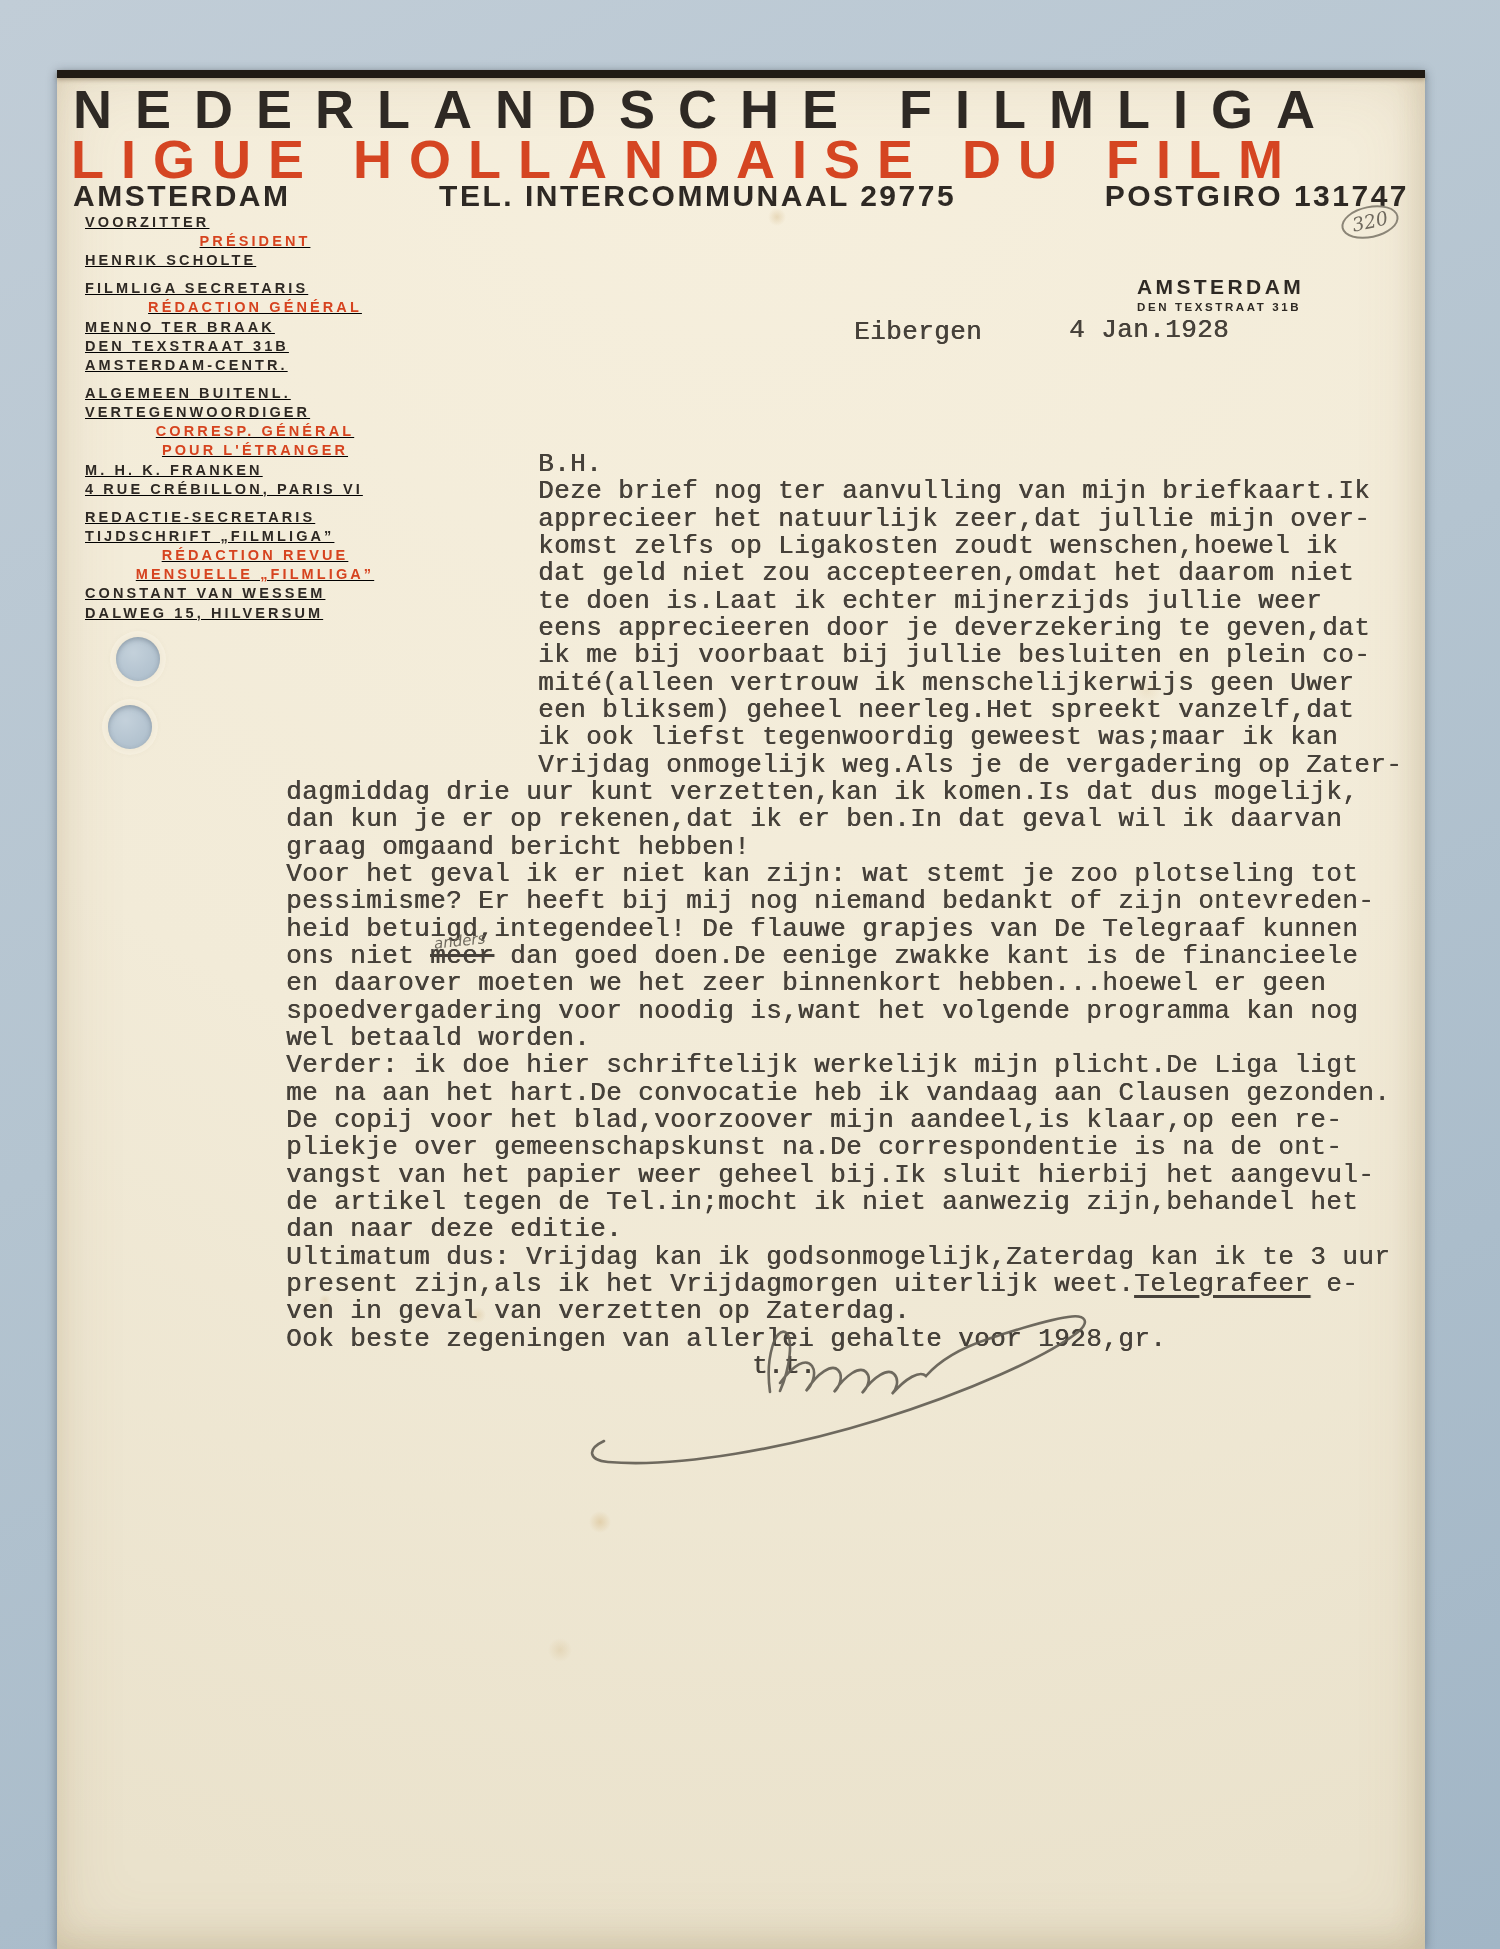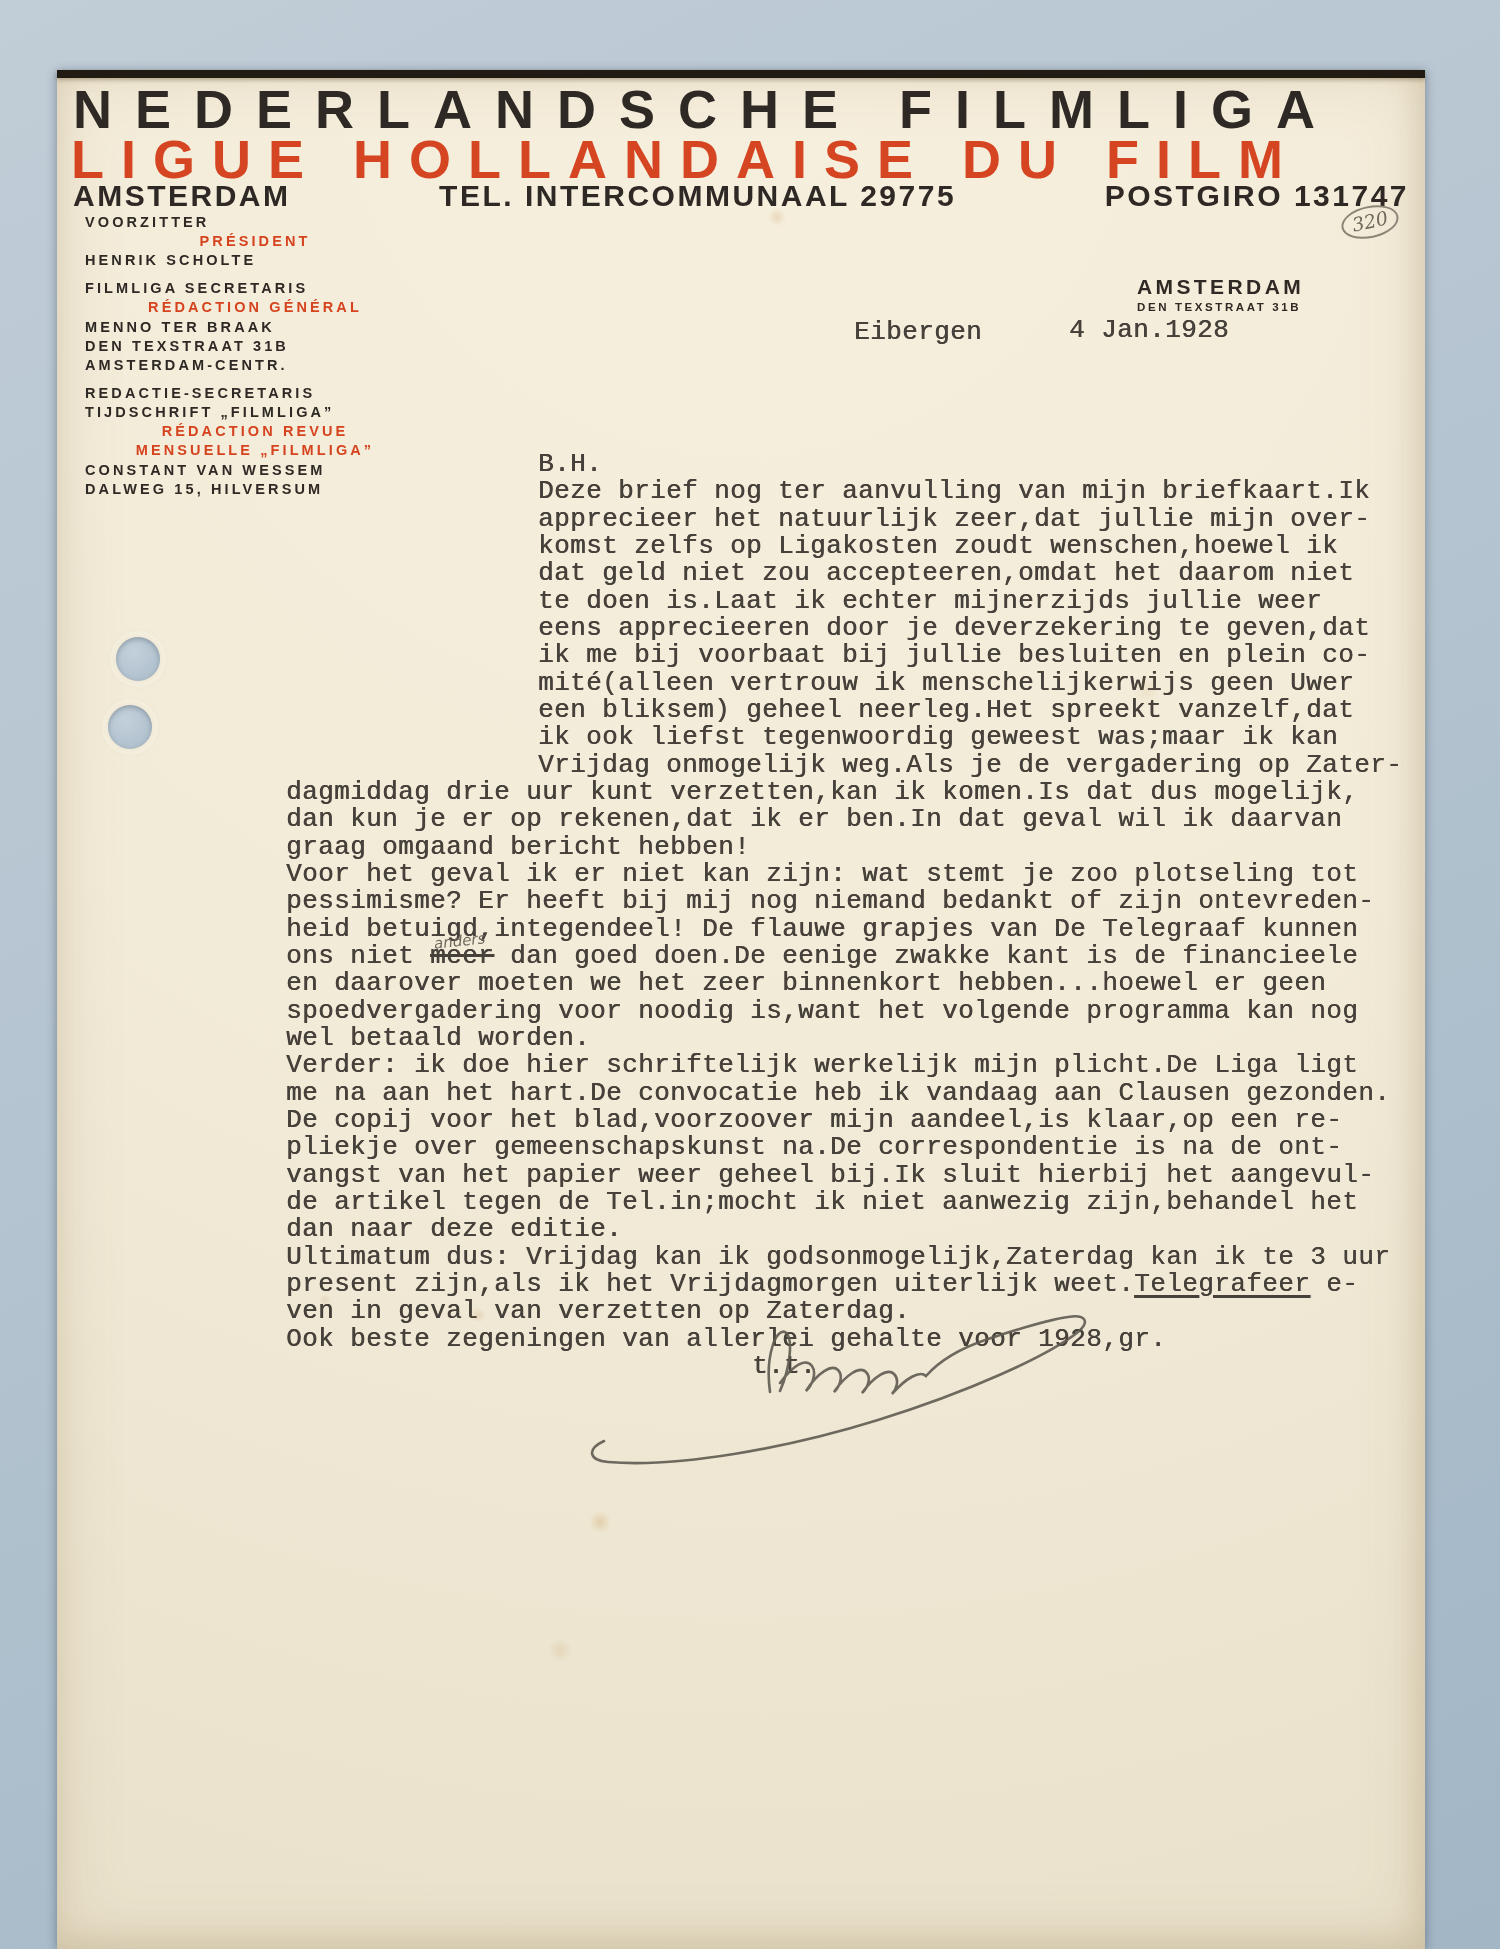--- a/index.html
+++ b/index.html
@@ -32,21 +32,21 @@
   .lh1{position:absolute;left:16px;top:12px;font-size:54px;font-weight:bold;
        letter-spacing:23px;color:#2e2924;white-space:nowrap;line-height:1;}
   .lh2{position:absolute;left:14px;top:62px;font-size:54px;font-weight:bold;
        letter-spacing:17px;color:#d54522;white-space:nowrap;line-height:1;}
   .lh3{position:absolute;left:16px;top:111px;width:1336px;display:flex;
        justify-content:space-between;font-size:30px;font-weight:bold;
        letter-spacing:2.5px;color:#2e2924;line-height:1;}
   
   .sidebar{position:absolute;left:28px;top:143px;width:340px;font-weight:bold;
        font-size:14.5px;letter-spacing:3.1px;line-height:19.2px;z-index:1;}
-  .sb-group{margin-bottom:8.6px;}
+  .sb-group{margin-bottom:8.6px;text-decoration:underline;}
   .label-black{color:#2e2924;}
   .label-red{color:#d6431f;text-align:center;}
   .name{color:#2e2924;text-align:left;}
   
   .addr{position:absolute;left:1080px;top:206px;color:#2e2924;}
   .addr-city{font-size:21px;font-weight:bold;letter-spacing:3.4px;line-height:1;}
   .addr-street{font-size:11.5px;font-weight:bold;letter-spacing:2.6px;margin-top:5px;line-height:1;}
   .tw{font-family:"Liberation Mono","DejaVu Sans Mono",monospace;color:#46413a;
       text-shadow:.4px 0 0 currentColor;}
   .date-place{position:absolute;left:797px;top:247px;font-size:26px;letter-spacing:.4px;}
@@ -96,20 +96,28 @@
         <div class="sb-line label-black">VOORZITTER</div>
         <div class="sb-line label-red">PRÉSIDENT</div>
         <div class="sb-line name">HENRIK SCHOLTE</div>
       </div>
       <div class="sb-group">
         <div class="sb-line label-black">FILMLIGA SECRETARIS</div>
         <div class="sb-line label-red">RÉDACTION GÉNÉRAL</div>
         <div class="sb-line name">MENNO TER BRAAK</div>
         <div class="sb-line name">DEN TEXSTRAAT 31B</div>
         <div class="sb-line name">AMSTERDAM-CENTR.</div>
+      </div>
+      <div class="sb-group">
+        <div class="sb-line label-black">ALGEMEEN BUITENL.</div>
+        <div class="sb-line label-black">VERTEGENWOORDIGER</div>
+        <div class="sb-line label-red">CORRESP. GÉNÉRAL</div>
+        <div class="sb-line label-red">POUR L'ÉTRANGER</div>
+        <div class="sb-line name">M. H. K. FRANKEN</div>
+        <div class="sb-line name">4 RUE CRÉBILLON, PARIS VI</div>
       </div>
       <div class="sb-group">
         <div class="sb-line label-black">REDACTIE-SECRETARIS</div>
         <div class="sb-line label-black">TIJDSCHRIFT „FILMLIGA”</div>
         <div class="sb-line label-red">RÉDACTION REVUE</div>
         <div class="sb-line label-red">MENSUELLE „FILMLIGA”</div>
         <div class="sb-line name">CONSTANT VAN WESSEM</div>
         <div class="sb-line name">DALWEG 15, HILVERSUM</div>
       </div>
     </div>

